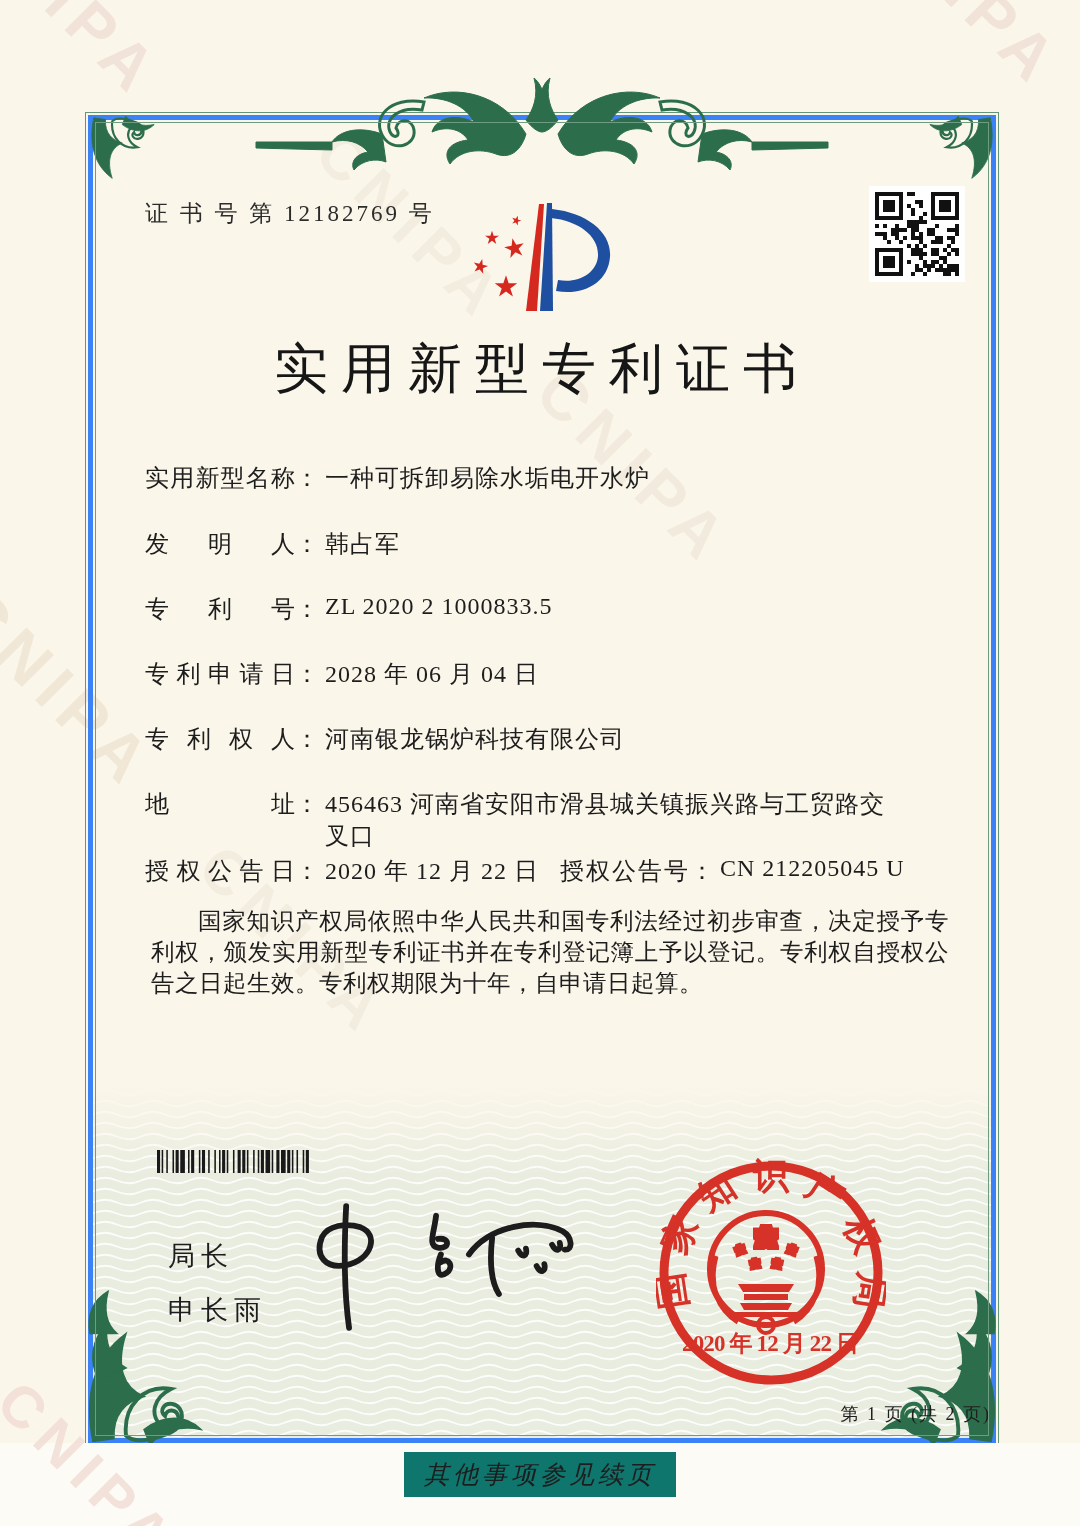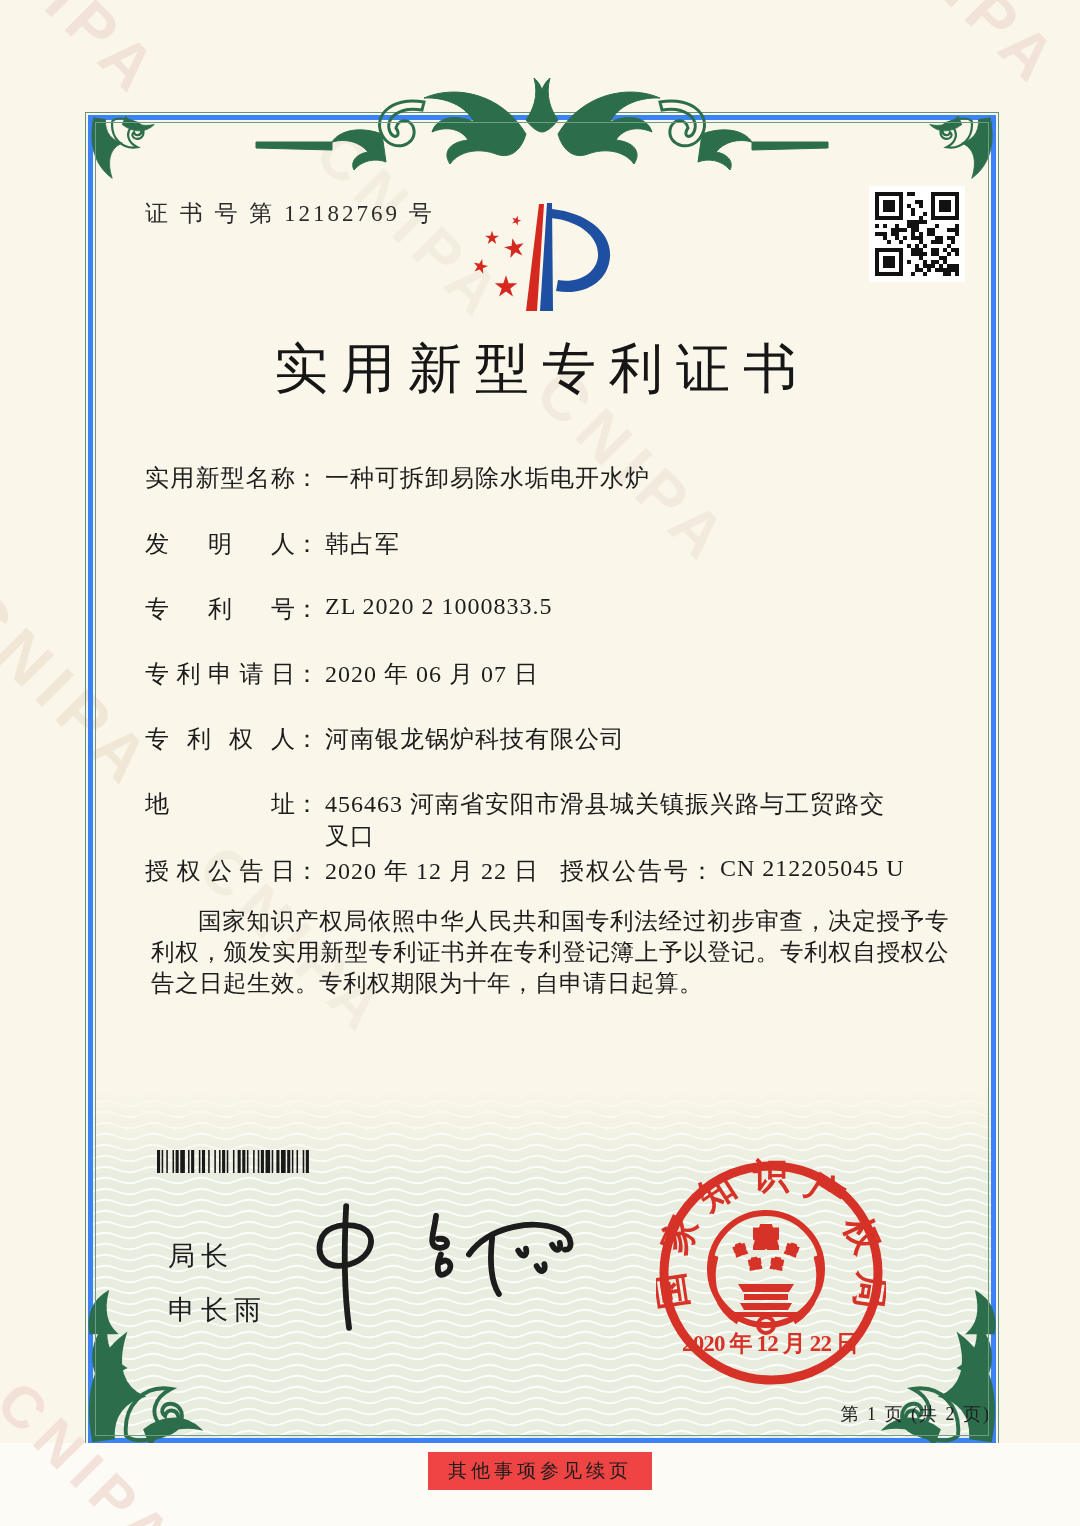--- a/index.html
+++ b/index.html
@@ -40,22 +40,22 @@
          text-align:justify;z-index:2;letter-spacing:.5px;}
   .paras p{margin:8px;text-indent:2em;}
   .barcode{position:absolute;left:62px;top:1030px;z-index:2;}
   .signer{position:absolute;left:75px;top:1110px;z-index:2;font-size:27px;letter-spacing:6px;margin-top:8px;}
   .signer div{margin-bottom:18px;}
   .sig{position:absolute;left:200px;top:1072px;z-index:2;}
   .seal{position:absolute;left:563px;top:1038px;z-index:2;opacity:.95;}
   .pagenum{position:absolute;left:0;right:0;top:1282px;text-align:right;font-size:18px;
            letter-spacing:2px;z-index:2;}
   .bottom-strip{position:absolute;left:0;right:0;top:1443px;height:83px;background:#fcfbf6;z-index:1;}
-  .note{position:absolute;left:50%;top:1452px;transform:translateX(-50%);background:#ef4444;
-        padding:6px 20px;font-size:19px;letter-spacing:4px;z-index:2;}
+  .note{position:absolute;left:50%;top:1452px;transform:translateX(-50%);background:#0f766e;
+        padding:6px 20px;font-size:25px;letter-spacing:4px;z-index:2;font-style:italic;}
   svg{display:block;}
 </style>
 </head>
 <body>
 
 <div class="page">
 
   <span class="wm" style="left:-58px;top:-38px;font-size:64px;color:#f0ddd2;opacity:.75">CNIPA</span>
   <span class="wm" style="left:842px;top:-48px;font-size:64px;color:#f0ddd2;opacity:.75">CNIPA</span>
   <span class="wm" style="left:292px;top:190px;font-size:62px;color:#f2ebdd;opacity:.8">CNIPA</span>
@@ -279,21 +279,21 @@
     <div class="frow" style="top:342px">
       <span class="flabel">实用新型名称</span><span class="fcolon">：</span>
       <span class="fvalue">一种可拆卸易除水垢电开水炉</span>
     </div>
     <div class="frow" style="top:473px">
       <span class="flabel">专利号</span><span class="fcolon">：</span>
       <span class="fvalue">ZL 2020 2 1000833.5</span>
     </div>
     <div class="frow" style="top:538px">
       <span class="flabel">专利申请日</span><span class="fcolon">：</span>
-      <span class="fvalue">2020 年 06 月 07 日</span>
+      <span class="fvalue">2028 年 06 月 04 日</span>
     </div>
     <div class="frow" style="top:603px">
       <span class="flabel">专利权人</span><span class="fcolon">：</span>
       <span class="fvalue">河南银龙锅炉科技有限公司</span>
     </div>
     <div class="frow" style="top:668px">
       <span class="flabel">地址</span><span class="fcolon">：</span>
       <span class="fvalue" style="width:560px">
         <span>456463 河南省安阳市滑县城关镇振兴路与工贸路交叉口</span>
       </span>

